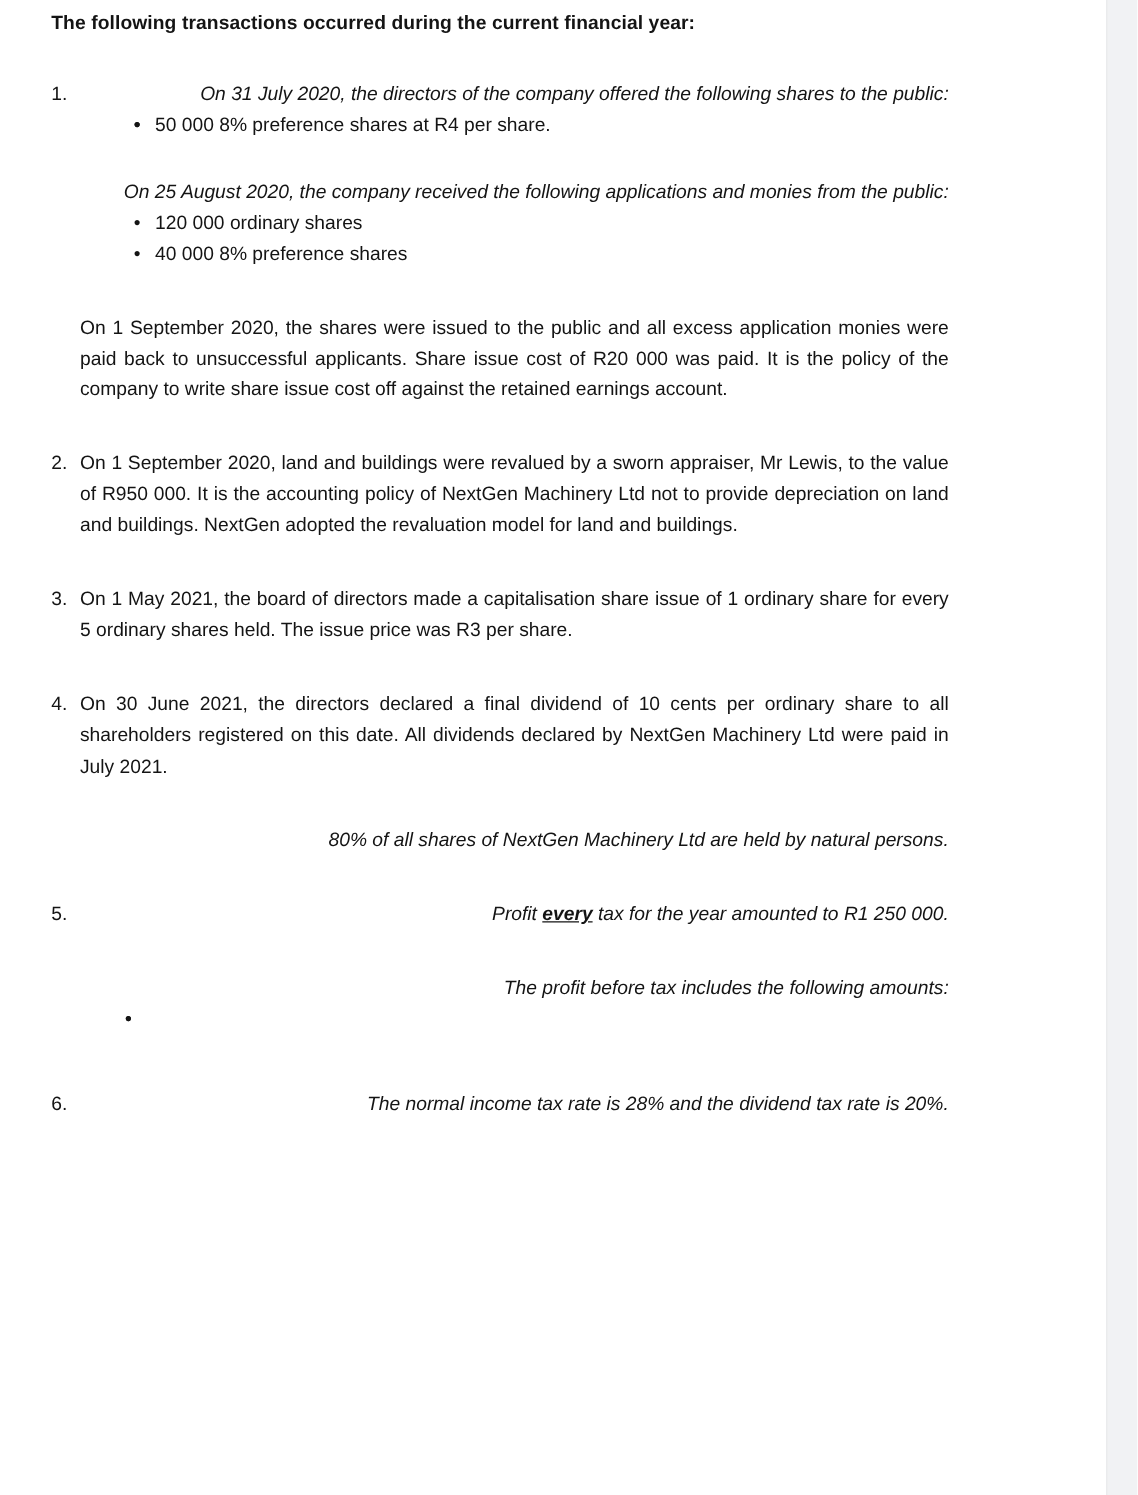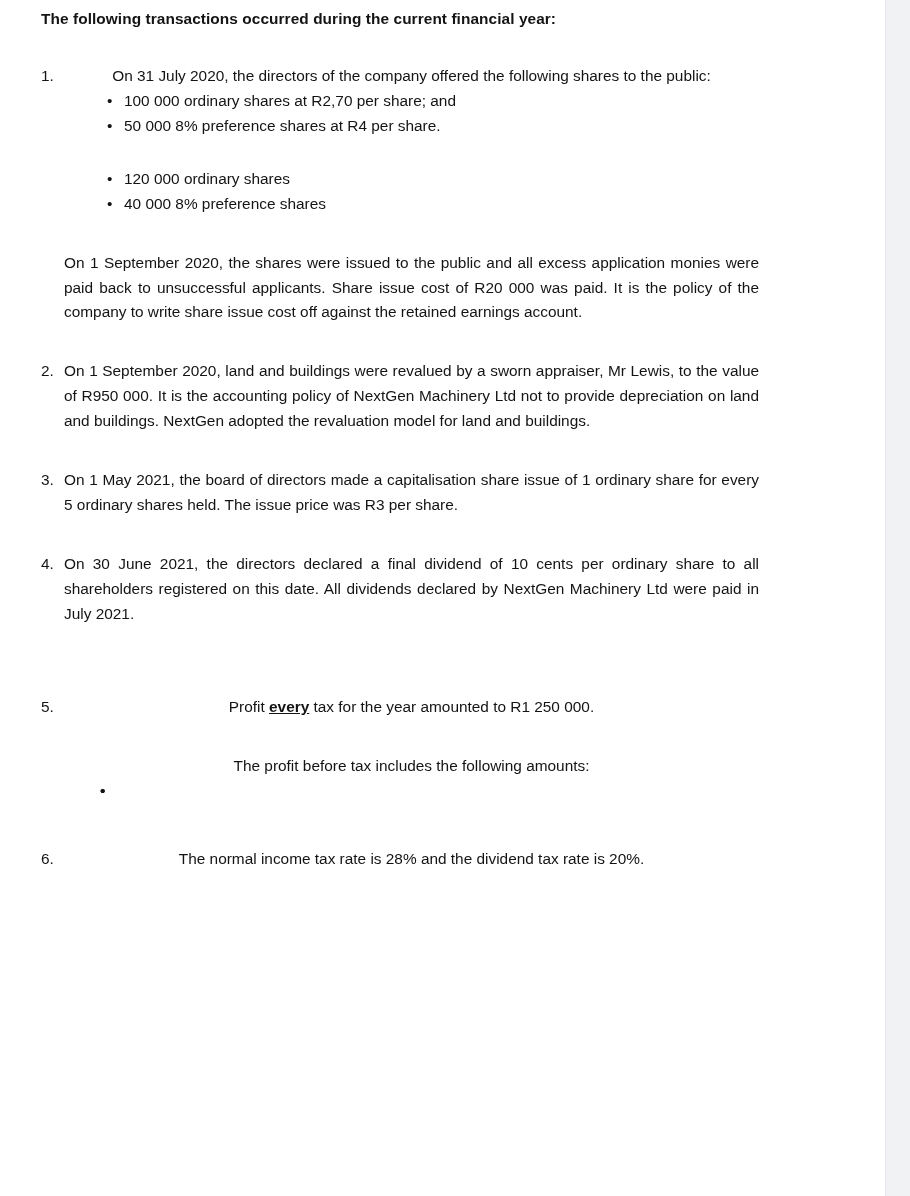--- a/index.html
+++ b/index.html
@@ -64,21 +64,22 @@
     line-height: 1.62;
   }
   .para {
     font-size: 15.4px;
     line-height: 1.62;
     margin: 0;
     text-align: justify;
     text-justify: inter-word;
   }
   .para.noj {
-    text-align: center;
+    text-align: right;
+    font-style: italic;
   }
 
   
   .bullets {
     list-style: none;
     margin: 0;
     padding: 0;
   }
   .bullets > li {
     position: relative;
@@ -117,30 +118,32 @@
   <div class="gap-lg"></div>
 
   <div class="item">
     <span class="item-num">1.</span>
     <p class="para noj">On 31 July 2020, the directors of the company offered the following shares to the public:</p>
   </div>
 
   <ul class="bullets">
     <li>
       <span class="dot">•</span>
-      <span>100 000 ordinary shares at R2,70 per share; and</span>
     </li>
     <li>
       <span class="dot">•</span>
       <span>50 000 8% preference shares at R4 per share.</span>
     </li>
   </ul>
 
   <div class="gap-md"></div>
 
+  <div class="item">
+    <p class="para noj">On 25 August 2020, the company received the following applications and monies from the public:</p>
+  </div>
 
   <ul class="bullets">
     <li>
       <span class="dot">•</span>
       <span>120 000 ordinary shares</span>
     </li>
     <li>
       <span class="dot">•</span>
       <span>40 000 8% preference shares</span>
     </li>
@@ -168,20 +171,23 @@
 
   <div class="gap-lg"></div>
 
   <div class="item">
     <span class="item-num">4.</span>
     <p class="para">On 30 June 2021, the directors declared a final dividend of 10 cents per ordinary share to all shareholders registered on this date. All dividends declared by NextGen Machinery Ltd were paid in July 2021.</p>
   </div>
 
   <div class="gap-lg"></div>
 
+  <div class="item">
+    <p class="para noj">80% of all shares of NextGen Machinery Ltd are held by natural persons.</p>
+  </div>
 
   <div class="gap-lg"></div>
 
   <div class="item">
     <span class="item-num">5.</span>
     <p class="para noj"><span>Profit </span><span class="bu">every</span><span> tax for the year amounted to R1 250 000.</span></p>
   </div>
 
   <div class="gap-lg"></div>
 

